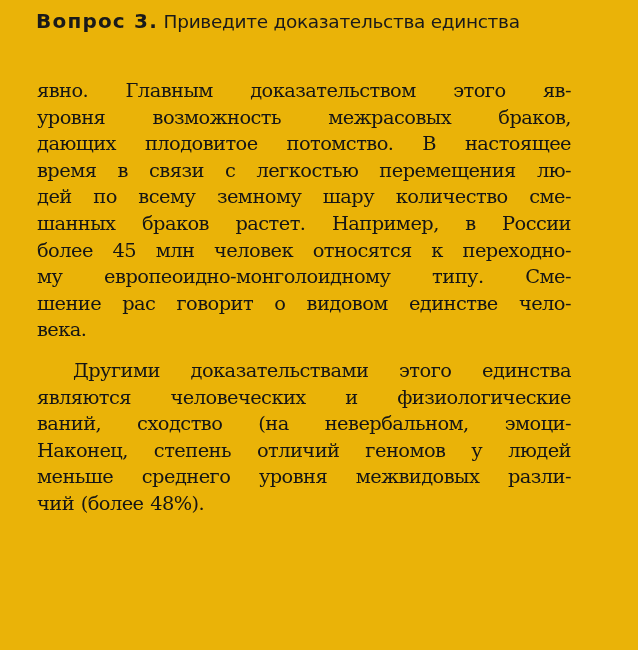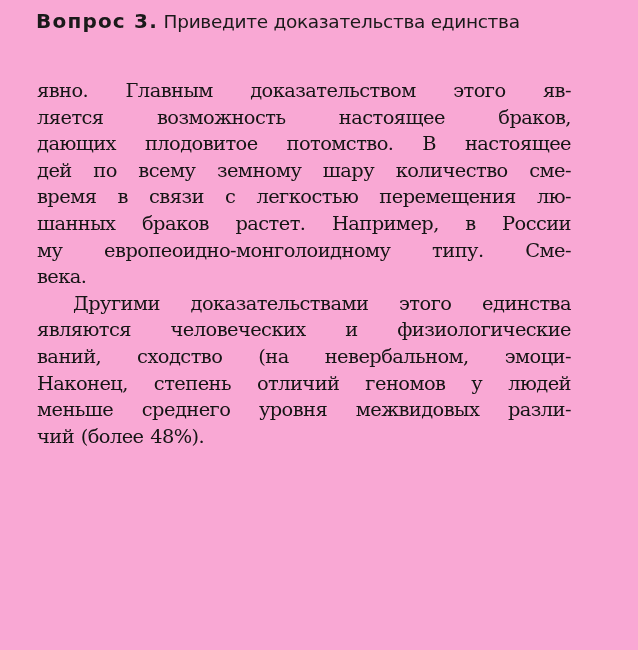--- a/index.html
+++ b/index.html
@@ -1,20 +1,20 @@
 <!DOCTYPE html>
 <html><head>
   <meta charset="utf-8">
   <style>
     html, body { margin: 0; padding: 0; background: #ffffff; }
     body {
       width: 638px; height: 650px; overflow: hidden; position: relative;
       color: #141414;
     }
-    .page { position: absolute; left: 0; top: 0; width: 638px; height: 650px; background: #f9a8d4; }
+    .page { position: absolute; left: 0; top: 0; width: 638px; height: 650px; background: #eab308; }
     .question {
       position: absolute; left: 36px; top: 8px; width: 570px;
       font-family: "DejaVu Sans", sans-serif;
       font-size: 19px; line-height: 27px; color: #1a1a1a;
       letter-spacing: -0.3px;
     }
     .question .q-label {
       font-family: "DejaVu Sans", sans-serif;
       font-weight: bold; letter-spacing: 1.2px;
       font-size: 20px;
@@ -29,39 +29,41 @@
       letter-spacing: -0.55px;
       word-spacing: 1px;
     }
     .line {
       display: block; white-space: nowrap;
       text-align: justify; text-align-last: justify;
       height: 26.6px;
     }
     .line.last { text-align-last: left; }
     .line.indent { padding-left: 36px; }
-    .para + .para { margin-top: 0; }
+    .para + .para { margin-top: 14px; }
   </style>
 </head>
 <body>
 
 <div class="page">
   <div class="question">
     <div><span class="q-label">Вопрос 3.</span><span class="q-text"> Приведите доказательства единства</span></div>
   </div>
 
   <div class="body-text">
     <div class="para">
       <span class="line">явно. Главным доказательством этого яв-</span>
-      <span class="line">ляется возможность настоящее браков,</span>
+      <span class="line">уровня возможность межрасовых браков,</span>
       <span class="line">дающих плодовитое потомство. В настоящее</span>
+      <span class="line">время в связи с легкостью перемещения лю-</span>
       <span class="line">дей по всему земному шару количество сме-</span>
-      <span class="line">время в связи с легкостью перемещения лю-</span>
       <span class="line">шанных браков растет. Например, в России</span>
+      <span class="line">более 45 млн человек относятся к переходно-</span>
       <span class="line">му европеоидно-монголоидному типу. Сме-</span>
+      <span class="line">шение рас говорит о видовом единстве чело-</span>
       <span class="line last">века.</span>
     </div>
     <div class="para">
       <span class="line indent">Другими доказательствами этого единства</span>
       <span class="line">являются человеческих и физиологические</span>
       <span class="line">ваний, сходство (на невербальном, эмоци-</span>
       <span class="line">Наконец, степень отличий геномов у людей</span>
       <span class="line">меньше среднего уровня межвидовых разли-</span>
       <span class="line last">чий (более 48%).</span>
     </div>

